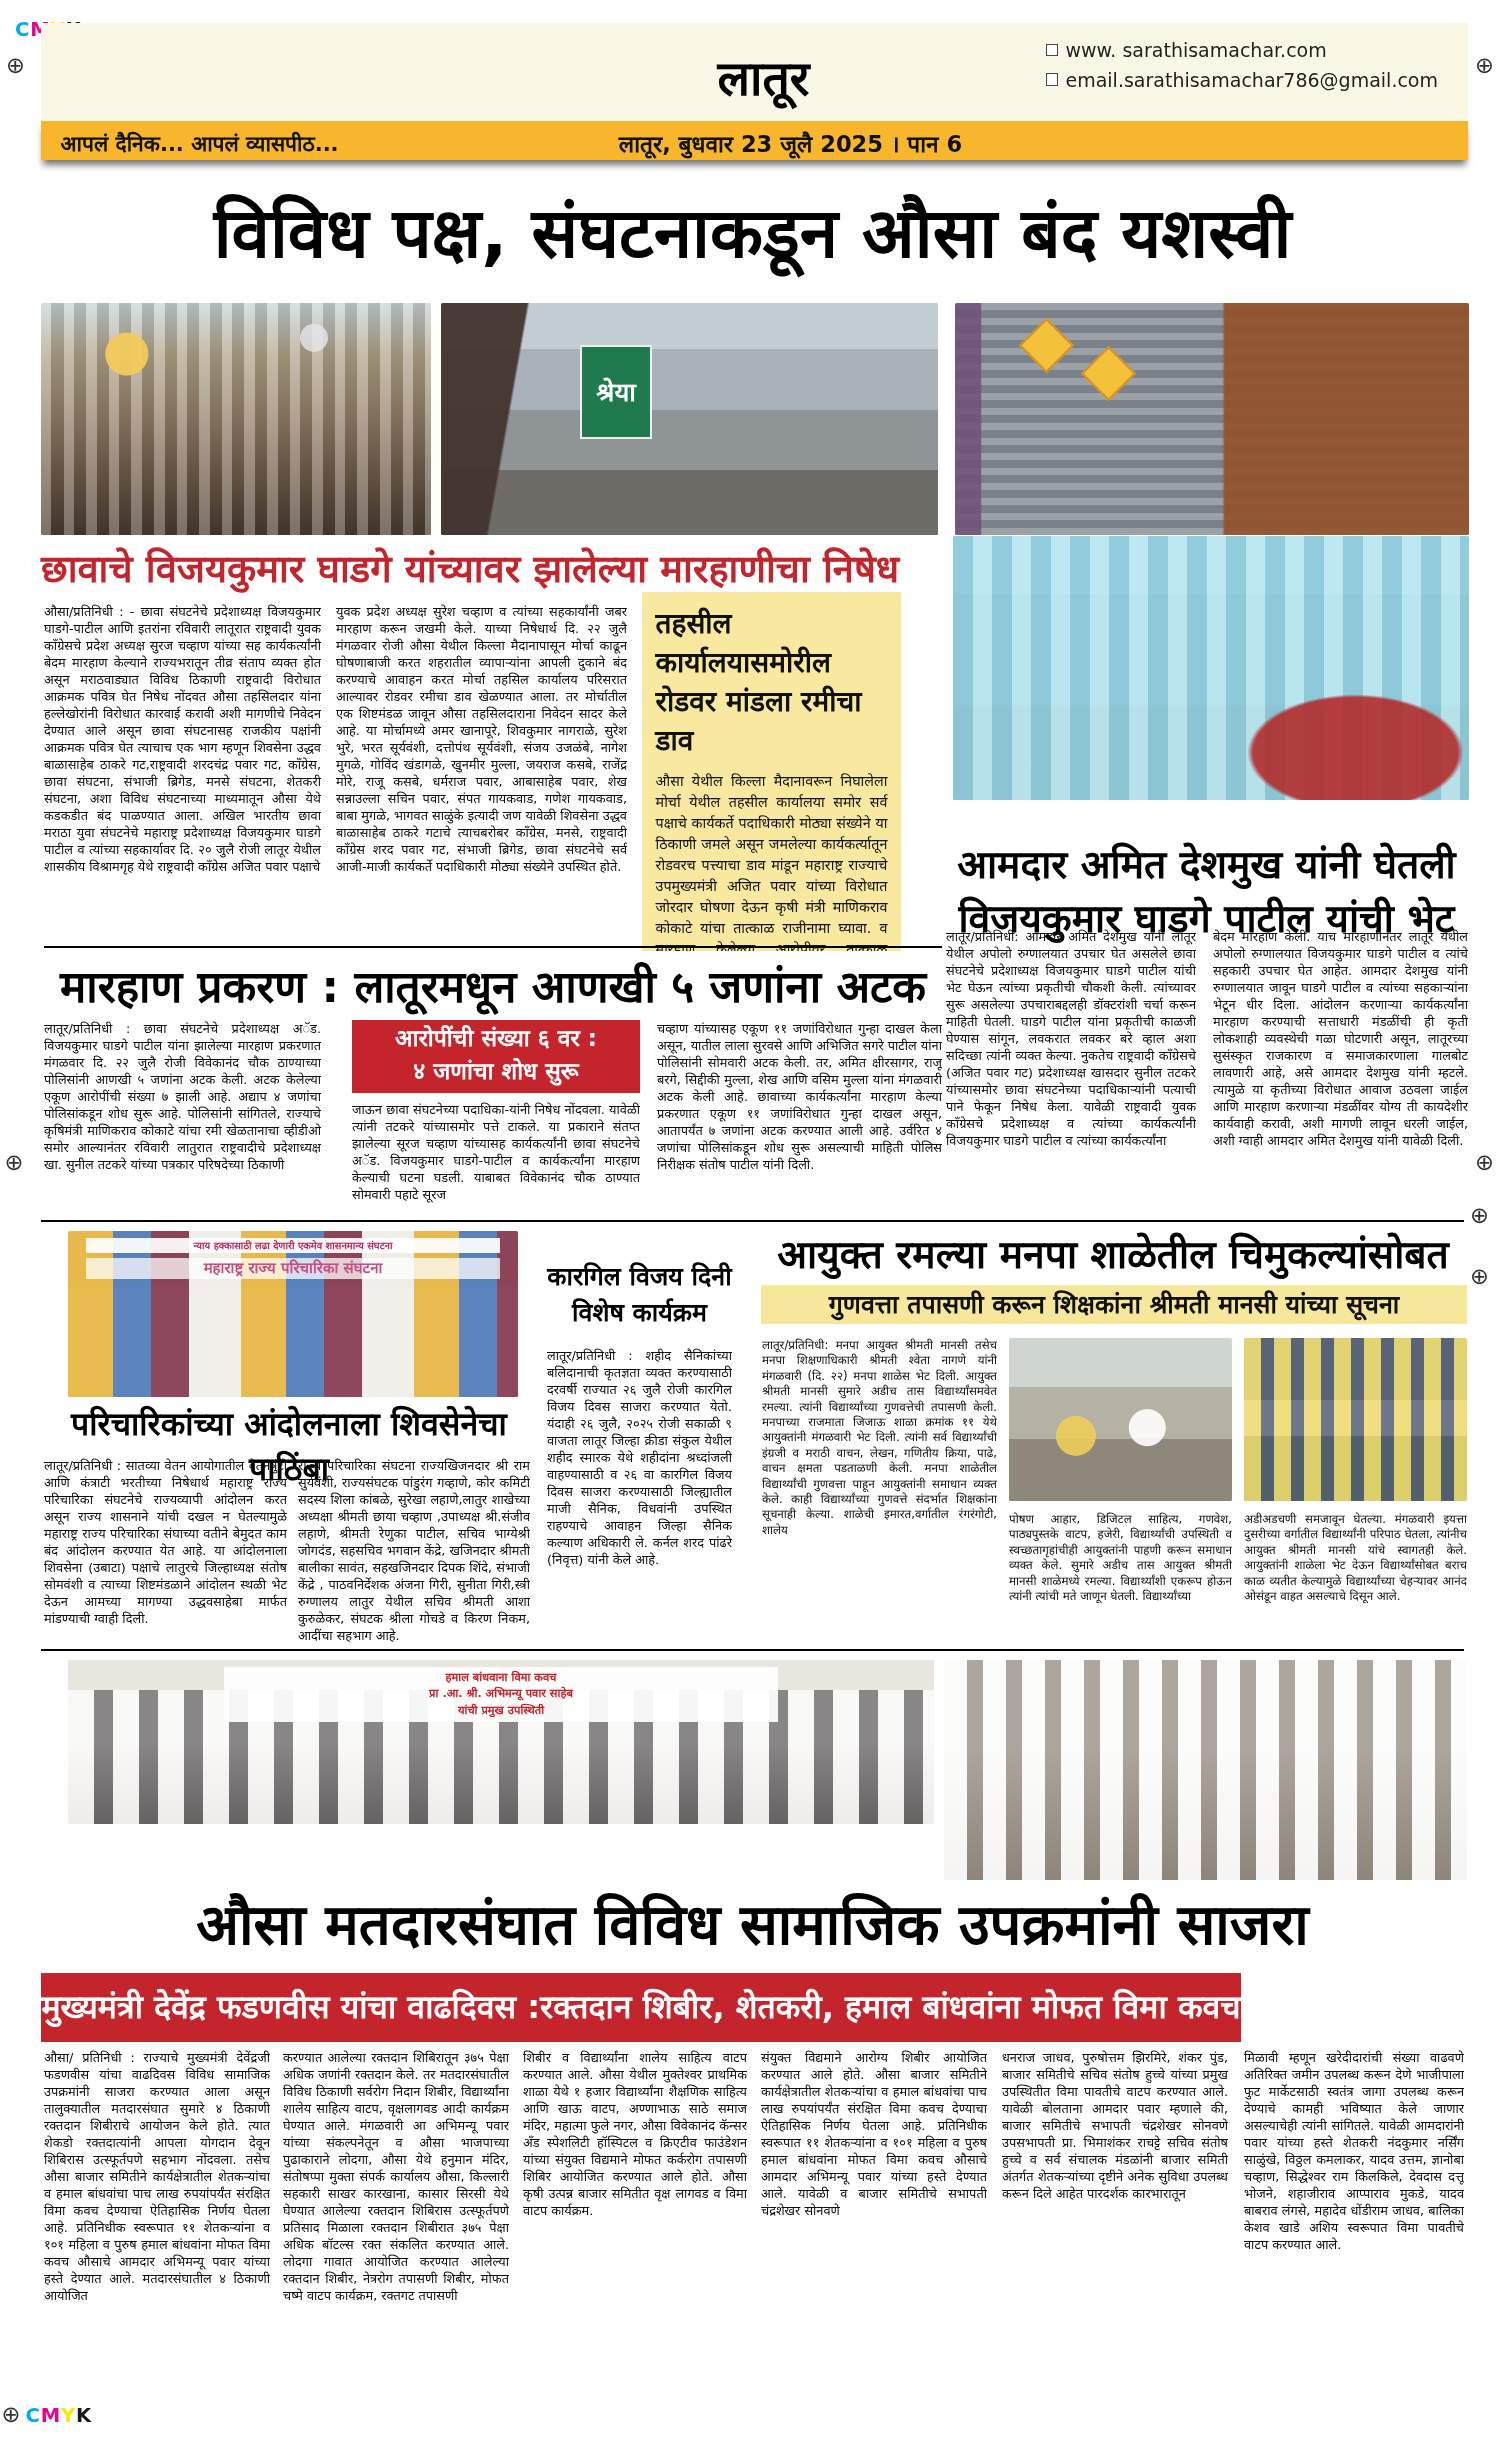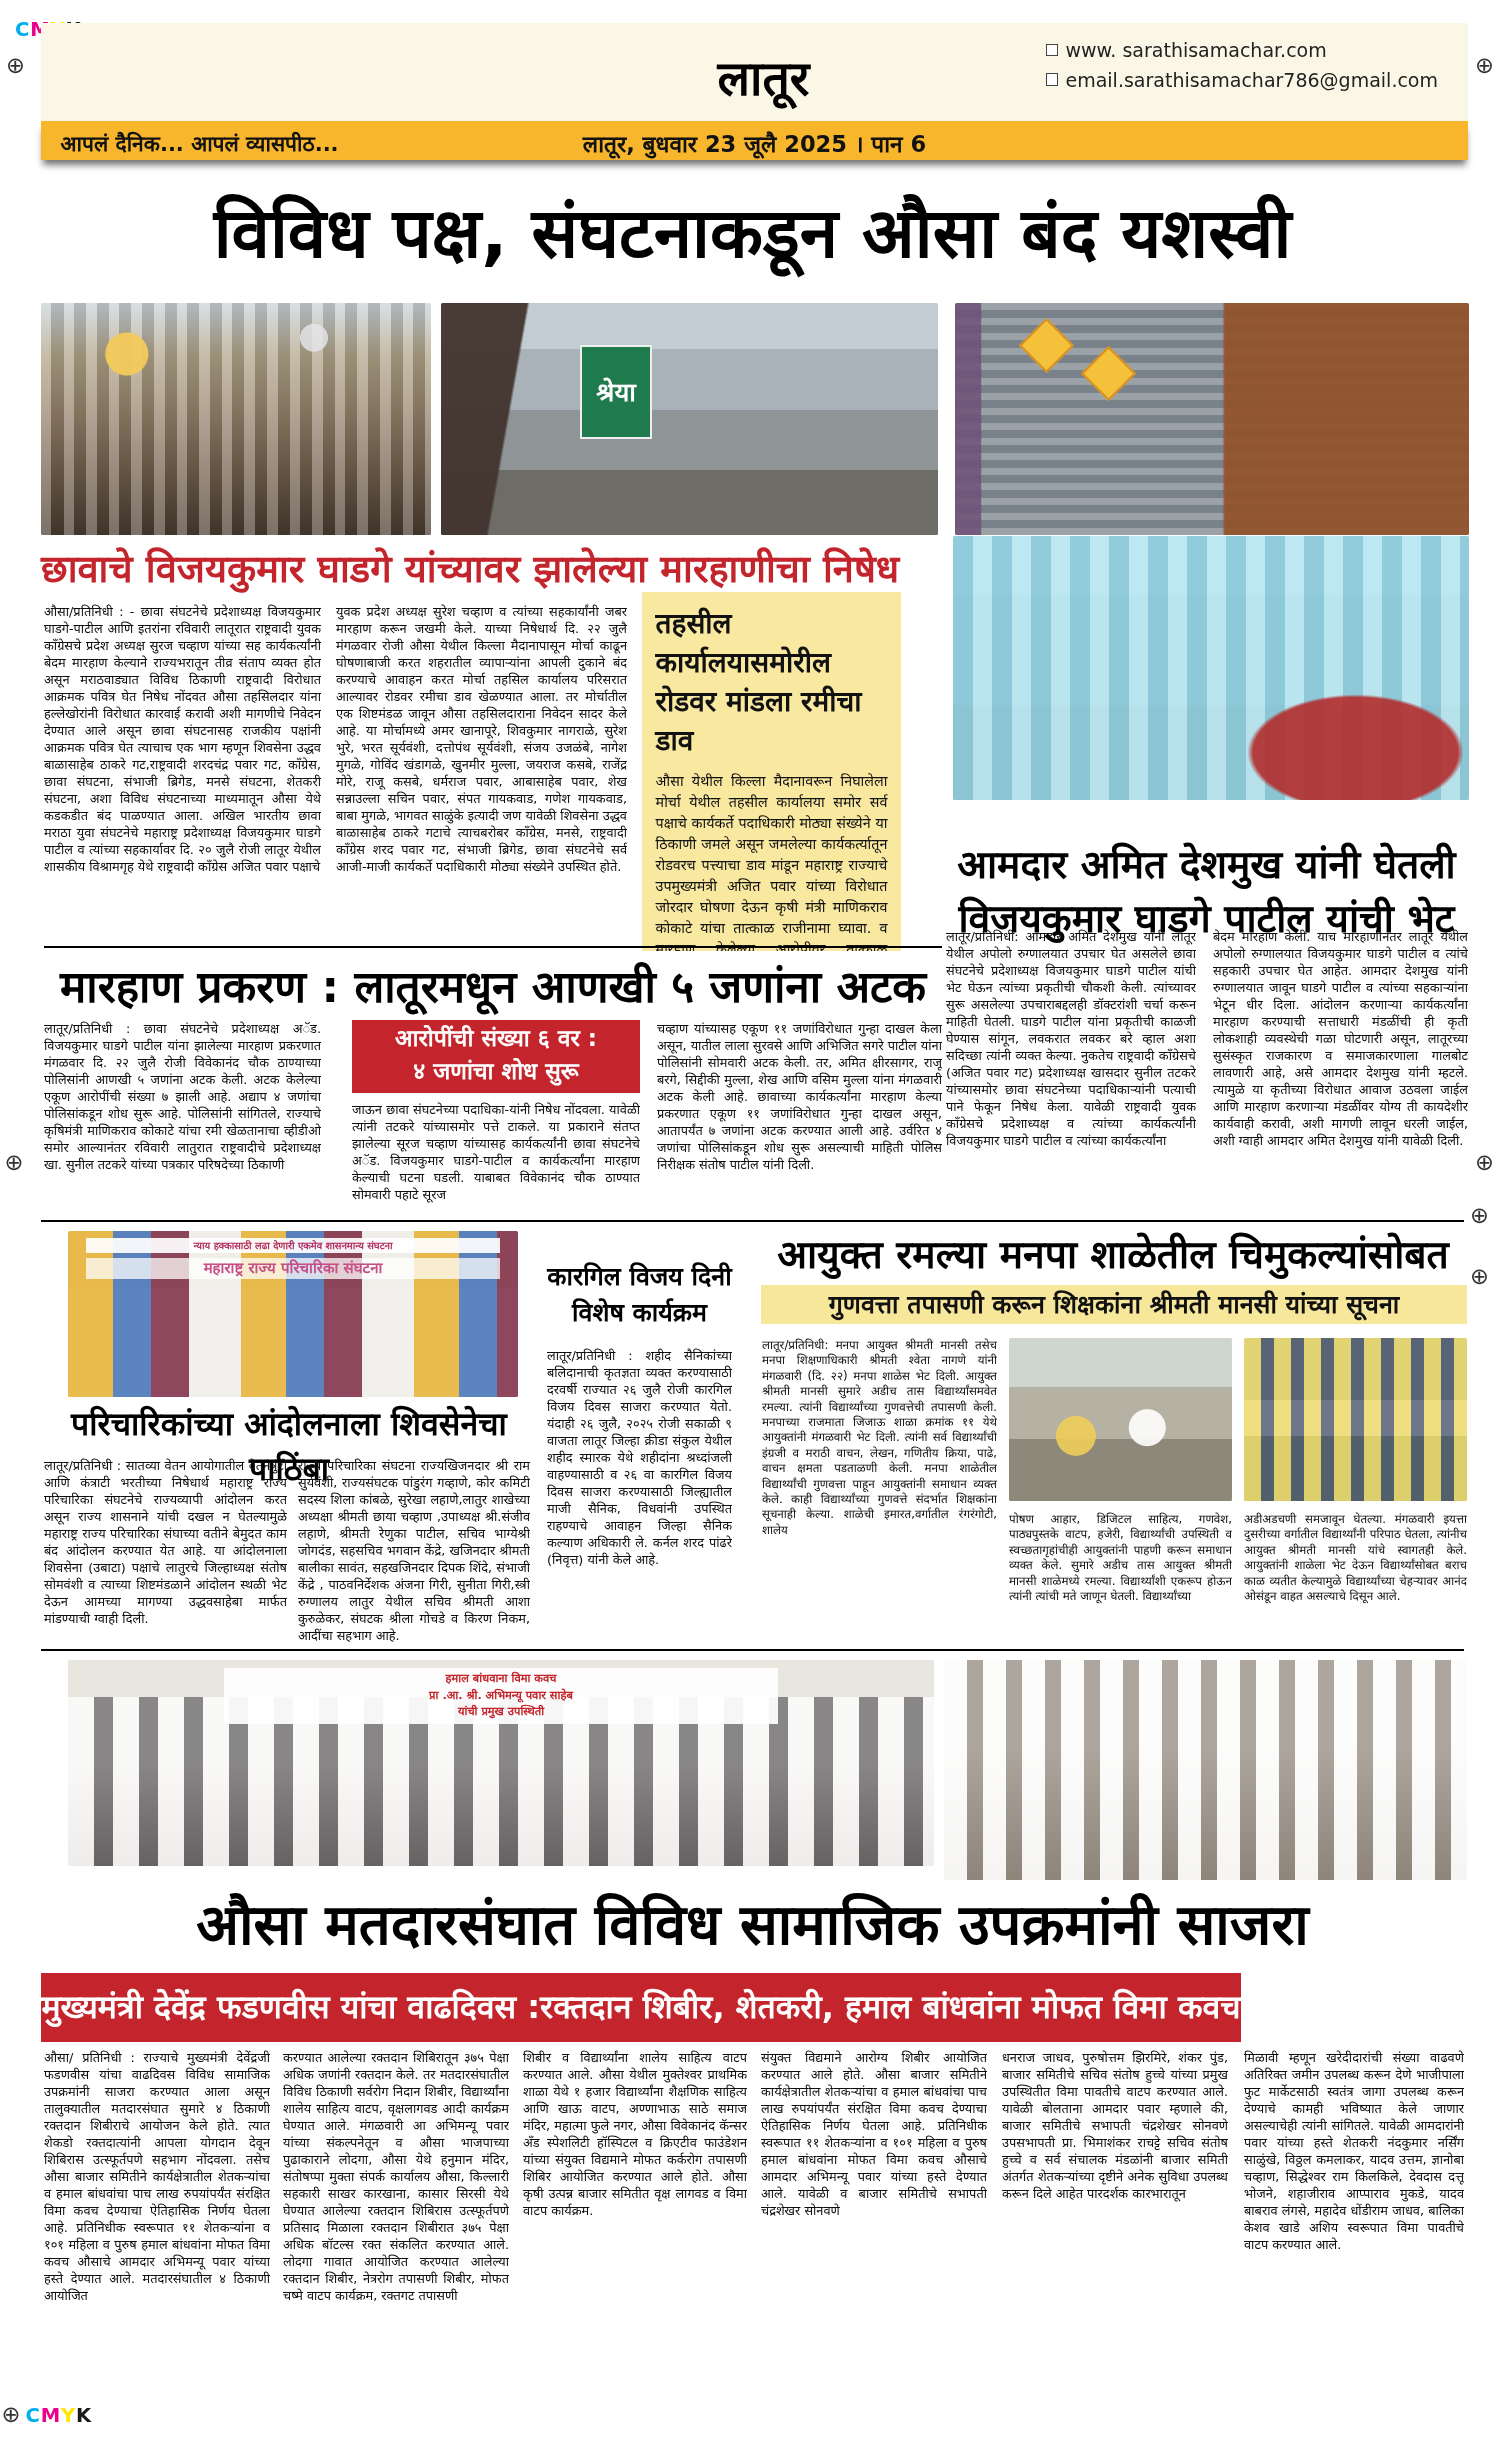--- a/index.html
+++ b/index.html
@@ -9,21 +9,21 @@
   .reg{position:absolute;font-size:22.6px;color:#333;line-height:22.6px;}
   .cmyk{position:absolute;font-size:19.6px;font-weight:bold;letter-spacing:0.8px;}
   .cmyk .c{color:#00aeef}.cmyk .m{color:#ec008c}.cmyk .y{color:#ffe800}.cmyk .k{color:#1a1a1a}
   .masthead{background:#fbf7e6;}
   .logo{font-size:57px;font-weight:800;color:#df1f1e;text-shadow:1.5px 1.5px 0 #7a0a0a;letter-spacing:1.5px;}
   .edition{font-size:48px;font-weight:800;color:#000;}
   .contact{font-size:19px;color:#222;display:flex;align-items:center;gap:7.5px;}
   .sqicon{display:inline-block;width:10.5px;height:10.5px;border:1.5px solid #444;background:#fff;}
   .datebar{background:#f8b62d;box-shadow:0 6.8px 6.8px -2.3px rgba(0,0,0,.55);}
   .tagline{font-size:21px;font-weight:700;color:#121212;}
-  .dateline{font-size:22.6px;font-weight:700;color:#121212;}
+  .dateline{font-size:22.6px;font-weight:700;color:#121212;margin-left:36px;}
   .lead-head{font-size:69px;font-weight:800;color:#000;text-align:center;line-height:127px;white-space:nowrap;}
   .red-sub{font-size:38px;font-weight:700;color:#c4242b;text-align:left;line-height:54px;}
   .bodytxt{font-size:12.8px;line-height:17px;text-align:justify;color:#0d0d0d;overflow:hidden;}
   .bodytxt-sm{font-size:11.7px;line-height:15.4px;text-align:justify;color:#0d0d0d;overflow:hidden;}
   .h2{font-weight:800;color:#000;text-align:center;}
   .infobox{background:#f9e9a0;padding:12px 13.6px;box-sizing:border-box;overflow:hidden;}
   .infobox .t{font-size:28px;font-weight:800;line-height:39px;color:#111;}
   .infobox .b{font-size:14.3px;line-height:21px;text-align:justify;margin-top:10.5px;color:#111;}
   .redbox{background:#c4242b;color:#fff;text-align:center;overflow:hidden;}
   .redbox .l{font-size:23px;font-weight:800;line-height:33px;}
@@ -165,21 +165,21 @@
     <div class="t">गुणवत्ता तपासणी करून शिक्षकांना श्रीमती मानसी यांच्या सूचना</div>
   </div>
   <div class="abs bodytxt-sm" style="left:762px;top:1338px;width:235px;height:301px;">लातूर/प्रतिनिधी: मनपा आयुक्त श्रीमती मानसी तसेच मनपा शिक्षणाधिकारी श्रीमती श्वेता नागणे यांनी मंगळवारी (दि. २२) मनपा शाळेस भेट दिली. आयुक्त श्रीमती मानसी सुमारे अडीच तास विद्यार्थ्यांसमवेत रमल्या. त्यांनी विद्यार्थ्यांच्या गुणवत्तेची तपासणी केली.  मनपाच्या राजमाता जिजाऊ शाळा क्रमांक ११ येथे आयुक्तांनी मंगळवारी भेट दिली. त्यांनी सर्व विद्यार्थ्यांची इंग्रजी व मराठी वाचन, लेखन, गणितीय क्रिया, पाढे, वाचन क्षमता पडताळणी केली. मनपा शाळेतील विद्यार्थ्यांची गुणवत्ता पाहून आयुक्तांनी समाधान व्यक्त केले. काही विद्यार्थ्यांच्या गुणवत्ते संदर्भात शिक्षकांना सूचनाही केल्या. शाळेची इमारत,वर्गातील रंगरंगोटी, शालेय</div>
   <div class="ph ph-class" style="left:1009px;top:1338px;width:223px;height:163px;"></div>
   <div class="ph ph-hall" style="left:1244px;top:1338px;width:223px;height:163px;"></div>
   <div class="abs bodytxt-sm" style="left:1009px;top:1512px;width:223px;height:128px;">पोषण आहार, डिजिटल साहित्य, गणवेश, पाठ्यपुस्तके वाटप, हजेरी, विद्यार्थ्यांची उपस्थिती व स्वच्छतागृहांचीही आयुक्तांनी पाहणी करून समाधान व्यक्त केले.  सुमारे अडीच तास आयुक्त श्रीमती मानसी शाळेमध्ये रमल्या. विद्यार्थ्यांशी एकरूप होऊन त्यांनी त्यांची मते जाणून घेतली. विद्यार्थ्यांच्या</div>
   <div class="abs bodytxt-sm" style="left:1244px;top:1512px;width:223px;height:128px;">अडीअडचणी समजावून घेतल्या. मंगळवारी इयत्ता दुसरीच्या वर्गातील विद्यार्थ्यांनी परिपाठ घेतला, त्यांनीच आयुक्त श्रीमती मानसी यांचे स्वागतही केले. आयुक्तांनी शाळेला भेट देऊन विद्यार्थ्यांसोबत बराच काळ व्यतीत केल्यामुळे विद्यार्थ्यांच्या चेहऱ्यावर आनंद ओसंडून वाहत असल्याचे दिसून आले.</div>
 
   <div class="abs rule" style="left:41px;top:1649px;width:1423px;height:2.3px;"></div>
 
-  <div class="ph ph-felici-l" style="left:68px;top:1660px;width:866px;height:206px;">
+  <div class="ph ph-felici-l" style="left:68px;top:1660px;width:866px;height:164px;">
     <div class="banner-red" style="font-size:11.3px;line-height:16.6px;padding:3px 0;">
       <div>हमाल बांधवाना विमा कवच</div>
       <div>प्रा .आ. श्री. अभिमन्यू पवार साहेब</div>
       <div>यांची प्रमुख उपस्थिती</div>
     </div>
   </div>
   <div class="ph ph-felici-r" style="left:944px;top:1660px;width:523px;height:220px;"></div>
 
   <div class="abs h2" style="left:41px;top:1883px;width:1423px;font-size:56px;line-height:83px;white-space:nowrap;overflow:hidden;">औसा मतदारसंघात विविध सामाजिक उपक्रमांनी साजरा</div>
   <div class="abs redband" style="left:41px;top:1973px;width:1200px;height:69px;">

